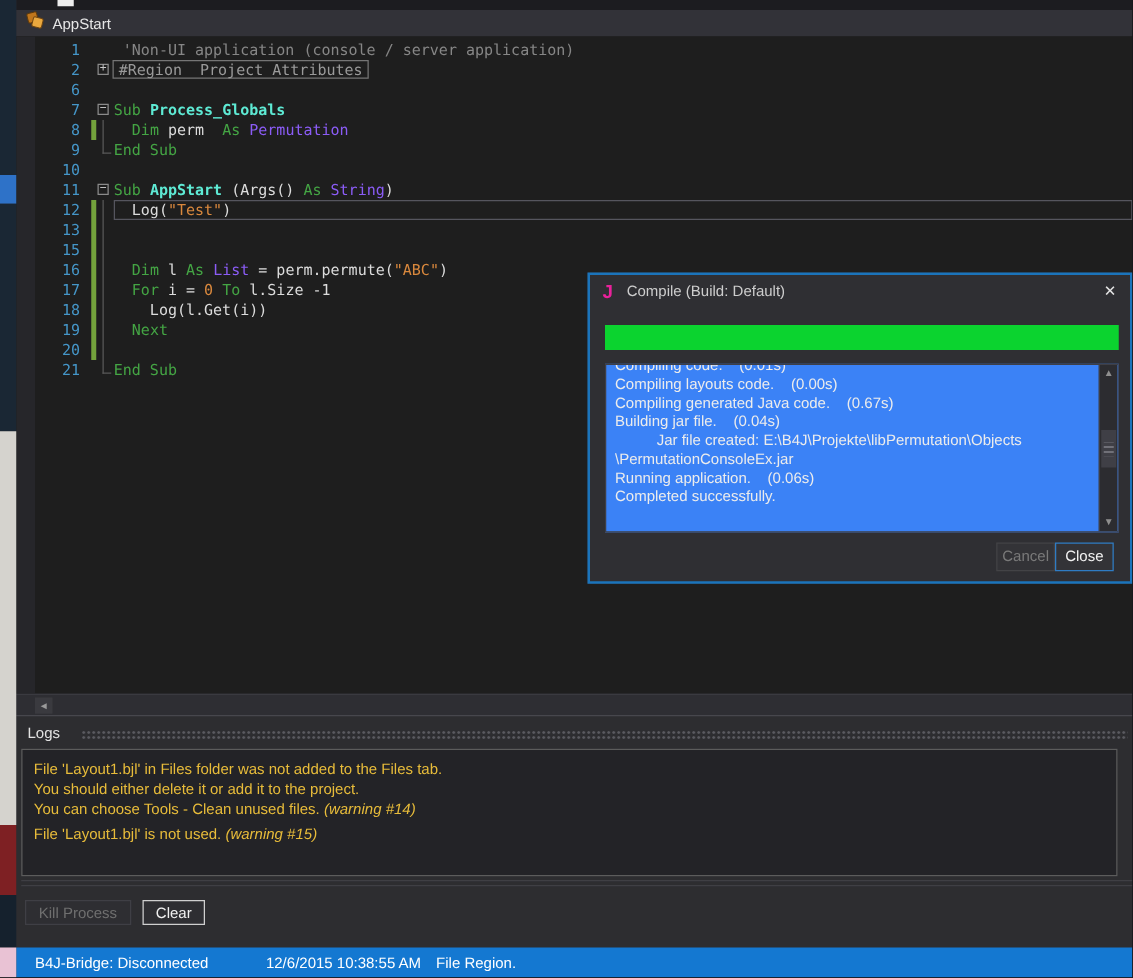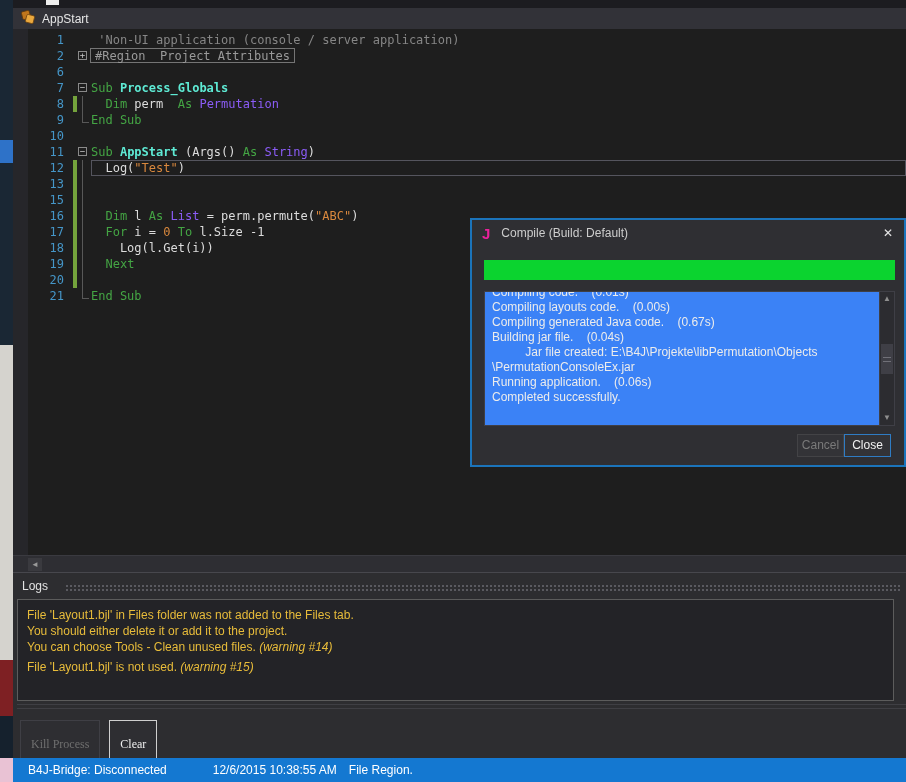--- a/index.html
+++ b/index.html
@@ -62,21 +62,21 @@
                background-image:radial-gradient(#5a5a60 1px, transparent 1.2px);
                background-size:4px 4px; }
   .logs-box { position:absolute; left:4px; right:12px; top:26px; height:102px; background:#232327;
               border:1px solid #5c5c5c; padding:7px 0 0 9px; overflow:hidden; }
   .log-line { font-size:12px; line-height:16px; color:#e8bc3a; white-space:pre; }
   .log-line .it { font-style:italic; }
   .log-line.gap { margin-top:4px; }
   .logs-splitter { position:absolute; left:4px; right:0; top:131px; height:5px;
                    border-top:1px solid #3f3f44; border-bottom:1px solid #3f3f44; }
   .bottom-buttons { position:absolute; left:7px; top:147px; display:flex; gap:9px; }
-  .btn { font-size:12px; padding:16px 10px; background:#2e2e32; border:1px solid #3f3f45; color:#f0f0f0;font-family:Liberation Serif, serif; }
+  .btn { font-size:12px; padding:2px 10px; background:#2e2e32; border:1px solid #3f3f45; color:#f0f0f0; }
   .btn.disabled { color:#6f6f6f; }
   .btn.focus-light { border-color:#cfcfcf; }
 
   
   .statusbar { position:absolute; left:13px; right:0; top:758px; height:24px; background:#1478d1;
                color:#ffffff; font-size:12px; display:flex; align-items:center; }
   .statusbar .bridge { margin-left:15px; }
   .statusbar .stamp { margin-left:46px; }
   .statusbar .saved { margin-left:12px; }
 

